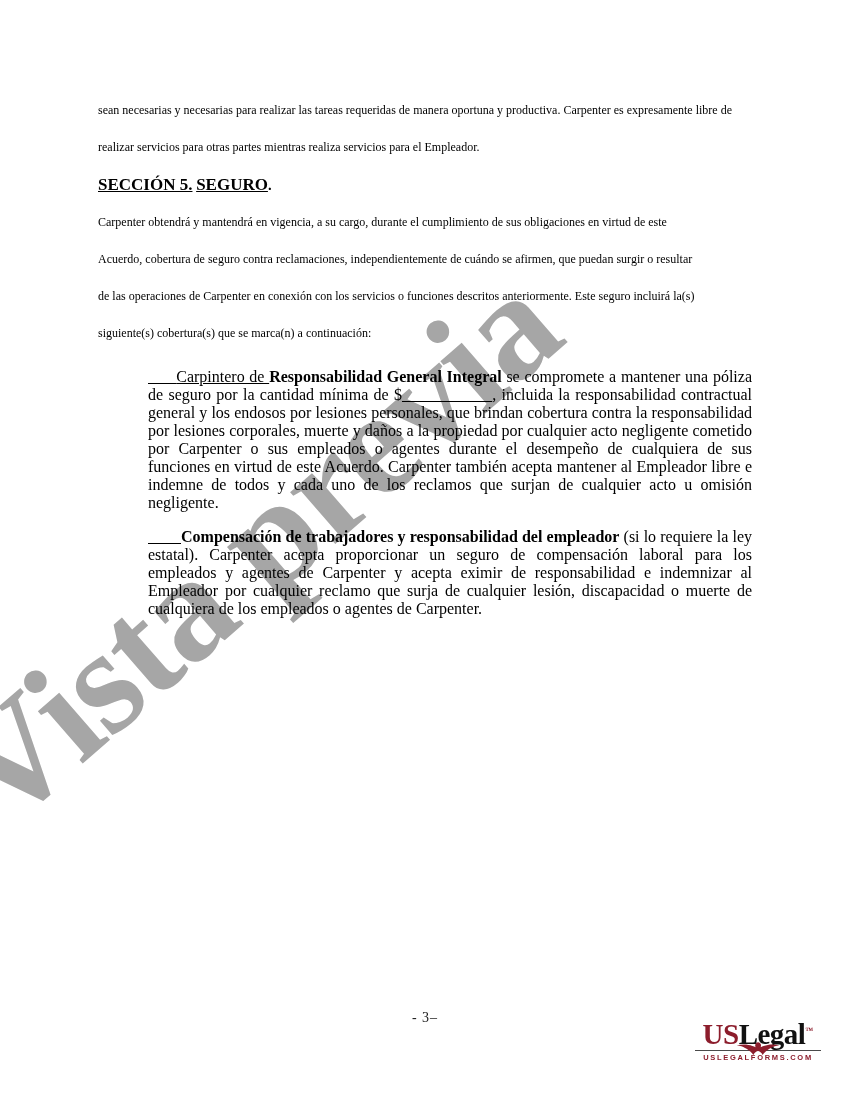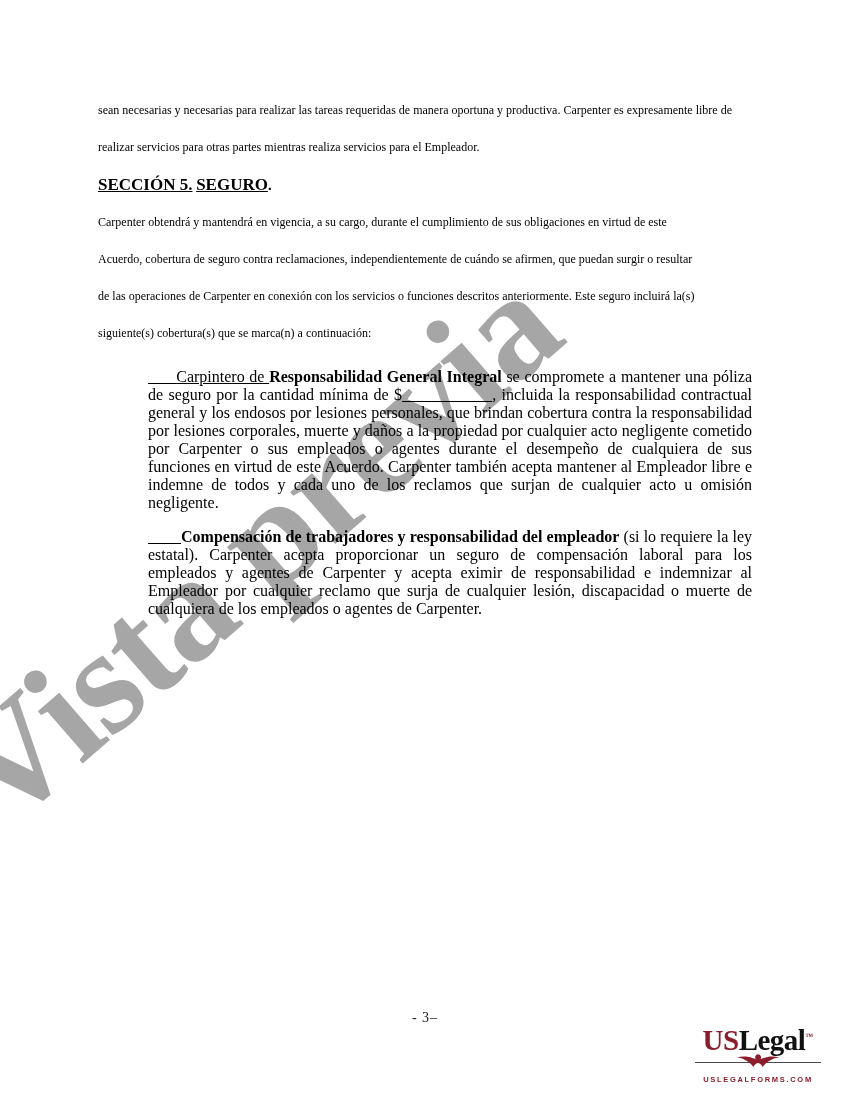--- a/index.html
+++ b/index.html
@@ -118,21 +118,21 @@
     right: 28px;
     top: 1016px;
     width: 128px;
     z-index: 3;
     text-align: center;
   }
   .logo-word {
     font-family: "Liberation Serif", "DejaVu Serif", serif;
     font-size: 29px;
     font-weight: 700;
-    line-height: 41px;
+    line-height: 30px;
     letter-spacing: -0.5px;
     white-space: nowrap;
     position: relative;
     display: inline-block;
   }
   .logo-us { color: #8c1d2c; }
   .logo-legal { color: #111111; }
   .logo-tm {
     font-size: 8px;
     vertical-align: super;
@@ -155,21 +155,21 @@
     width: 46px;
     height: 14px;
     z-index: 2;
   }
   .logo-sub {
     font-family: "Liberation Sans", sans-serif;
     font-size: 7.5px;
     font-weight: 700;
     letter-spacing: 1.7px;
     color: #8c1d2c;
-    margin-top: 12px;
+    margin-top: 2px;
     white-space: nowrap;
   }
 </style>
 </head>
 <body>
 
 <div class="page">
 
   <div class="watermark-layer">
     <div class="watermark-text">Vista previa</div>

